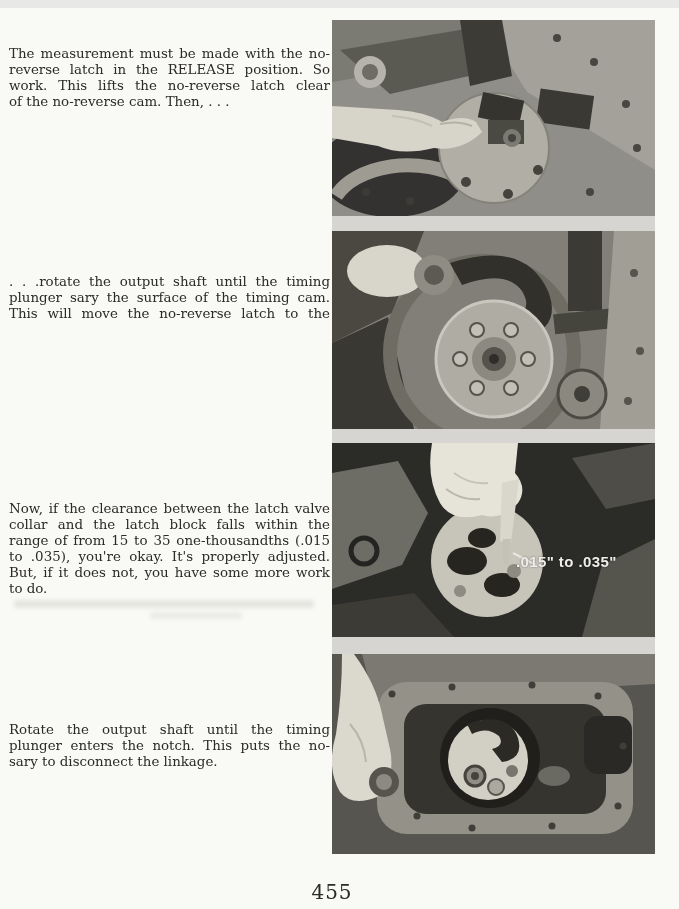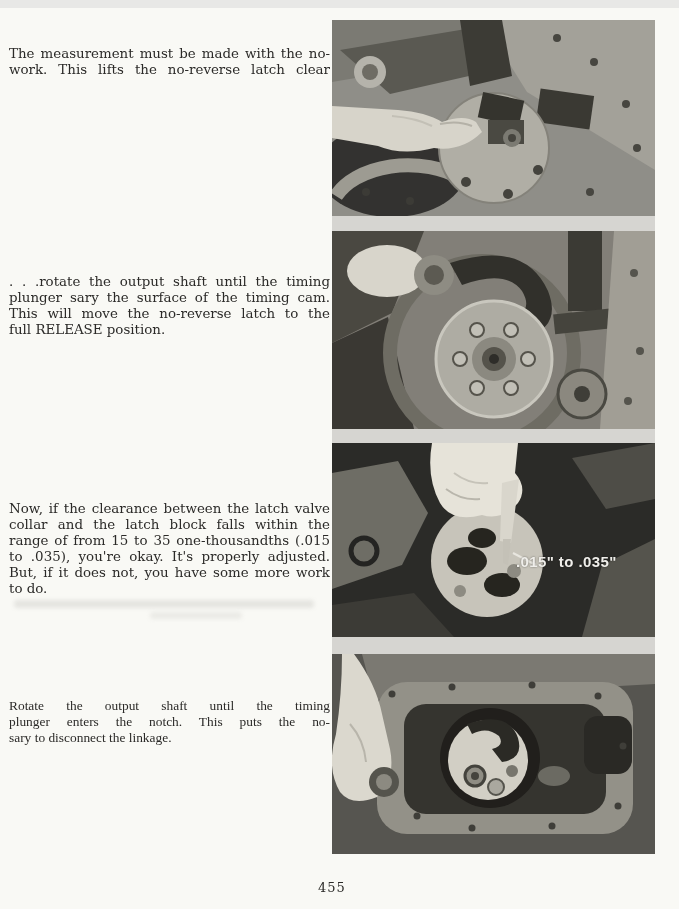--- a/index.html
+++ b/index.html
@@ -5,21 +5,21 @@
   html,body { margin:0; padding:0; background:#e8e8e6; }
   .page {
     position:relative; width:679px; height:909px; margin:8px auto;
     background:#f9f9f5; overflow:hidden;
     font-family:"DejaVu Serif", serif; color:#2b2a28;
   }
   
   .para { position:absolute; left:9px; width:321px; font-size:13.4px; line-height:16px; }
   .tline { text-align:justify; text-align-last:justify; height:16px; overflow:hidden; }
   .tline-last { text-align-last:left; }
-  .p1 { top:38px; } .p2 { top:266px; } .p3 { top:493px; } .p4 { top:690px;font-family:Liberation Serif, serif; }
+  .p1 { top:38px; } .p2 { top:266px; } .p3 { top:493px; } .p4 { top:714px; }
 
   
   .ghost { position:absolute; background:#b7b6b1; border-radius:3px; filter:blur(2px); }
   .ghost1 { left:14px; top:592px; width:300px; height:8px; opacity:.30; }
   .ghost2 { left:150px; top:604px; width:92px; height:7px; opacity:.22; }
 
   
   .photo-col { position:absolute; left:332px; top:12px; width:323px; height:834px; background:#d6d5d1; }
   .photo { position:absolute; left:0; width:323px; margin:0; overflow:hidden; background:#8a8984; }
   .photo svg { display:block; width:100%; height:100%; }
@@ -31,41 +31,42 @@
   .photo3-label {
     position:absolute; left:184px; top:110px;
     font-family:"Liberation Sans", sans-serif; font-weight:700;
     font-size:15px; letter-spacing:.4px; color:#efeeea;
     text-shadow:0 0 2px rgba(0,0,0,.5);
   }
 
   
   .page-number {
     position:absolute; top:872px; left:0; width:664px;
-    text-align:center; font-size:13px; letter-spacing:1px;
+    text-align:center; font-size:20px; letter-spacing:1px;
   }
   .bottom-edge {
     position:absolute; left:0; bottom:0; width:679px; height:6px;
     background:linear-gradient(#f9f9f5, #cfcfcb);
   }
 </style>
 </head>
 <body>
 
 <div class="page">
 
   <div class="para p1">
       <div class="tline">The measurement must be made with the no-</div>
+      <div class="tline">reverse latch in the RELEASE position.  So</div>
       <div class="tline">work.   This lifts the no-reverse latch clear</div>
+      <div class="tline tline-last">of the no-reverse cam.  Then, . . .</div>
     </div>
   <div class="para p2">
       <div class="tline">. . .rotate the output shaft until the timing</div>
       <div class="tline">plunger sary the surface of the timing cam.</div>
       <div class="tline">This will move the no-reverse latch to the</div>
-      <div class="tline tline-last">full RELEASE position.</div>
     </div>
   <div class="para p3">
       <div class="tline">Now, if the clearance between the latch valve</div>
       <div class="tline">collar and the latch block falls within the</div>
       <div class="tline">range of from 15 to 35 one-thousandths (.015</div>
       <div class="tline">to .035), you're okay.  It's properly adjusted.</div>
       <div class="tline">But, if it does not, you have some more work</div>
       <div class="tline tline-last">to do.</div>
     </div>
   <div class="para p4">

